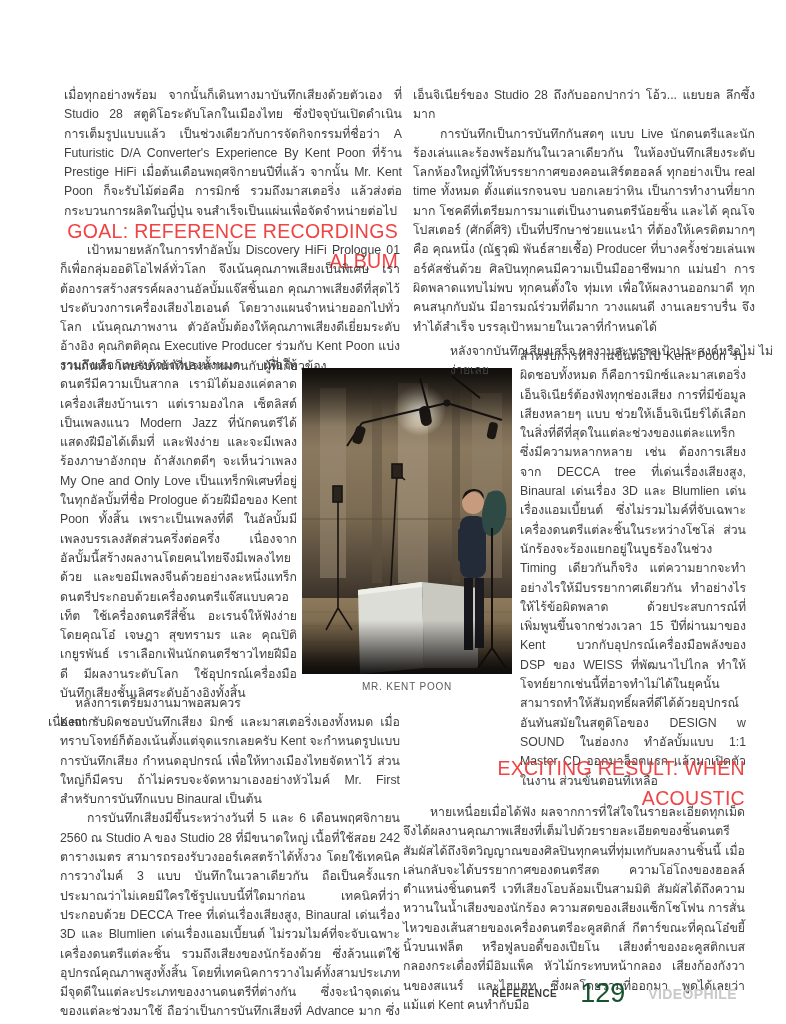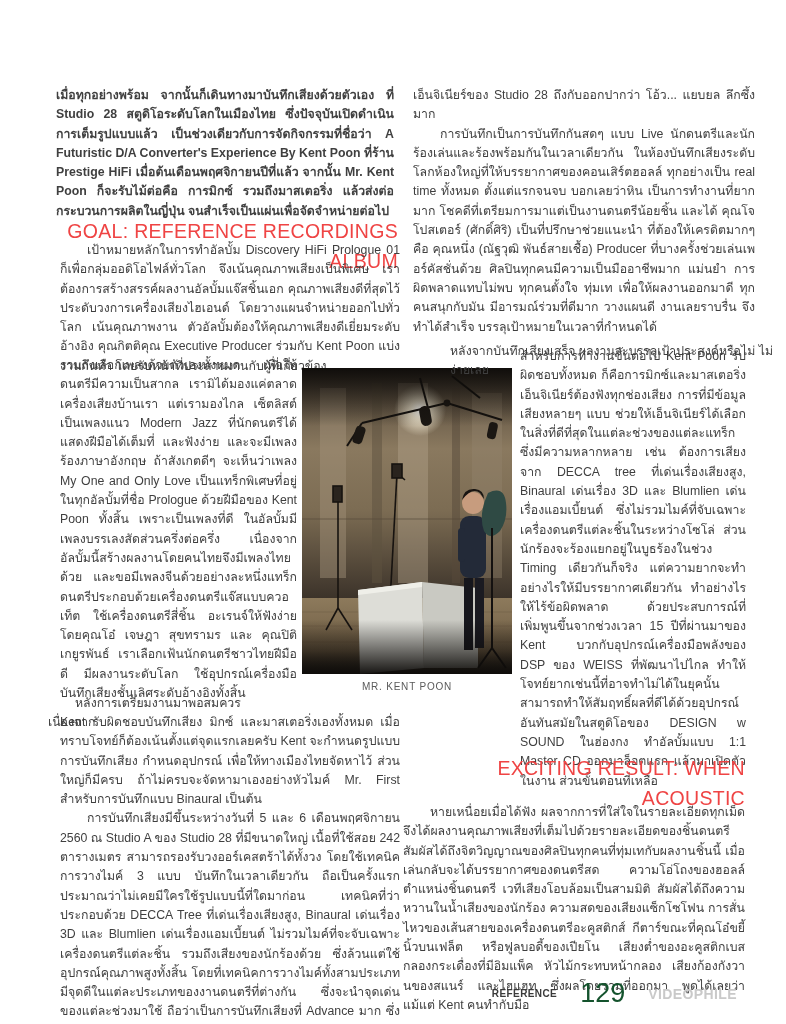--- a/index.html
+++ b/index.html
@@ -64,21 +64,21 @@
   .footer .mag2{
     font-size:14px;font-weight:bold;color:#c9c9c9;letter-spacing:0.4px;
     vertical-align:middle;
   }
 </style>
 </head>
 <body>
 
 <div class="page">
 
-  <div class="body-text" style="left:56px;top:86px;width:338px;font-weight:bold;">
+  <div class="body-text" style="left:64px;top:86px;width:338px;">
     <p>เมื่อทุกอย่างพร้อม จากนั้นก็เดินทางมาบันทึกเสียงด้วยตัวเอง ที่ Studio 28 สตูดิโอระดับโลกในเมืองไทย ซึ่งปัจจุบันเปิดดำเนินการเต็มรูปแบบแล้ว เป็นช่วงเดียวกับการจัดกิจกรรมที่ชื่อว่า A Futuristic D/A Converter's Experience By Kent Poon ที่ร้าน Prestige HiFi เมื่อต้นเดือนพฤศจิกายนปีที่แล้ว จากนั้น Mr. Kent Poon ก็จะรับไม้ต่อคือ การมิกซ์ รวมถึงมาสเตอริ่ง แล้วส่งต่อกระบวนการผลิตในญี่ปุ่น จนสำเร็จเป็นแผ่นเพื่อจัดจำหน่ายต่อไป</p>
   </div>
 
   <div class="heading" style="left:60px;top:216px;width:338px;">GOAL: REFERENCE RECORDINGS ALBUM</div>
 
   <div class="body-text" style="left:60px;top:241px;width:340px;">
     <p class="indent">เป้าหมายหลักในการทำอัลบั้ม Discovery HiFi Prologue 01 ก็เพื่อกลุ่มออดิโอไฟล์ทั่วโลก จึงเน้นคุณภาพเสียงเป็นพิเศษ เราต้องการสร้างสรรค์ผลงานอัลบั้มแจ๊สชิ้นเอก คุณภาพเสียงดีที่สุดไว้ประดับวงการเครื่องเสียงไฮเอนด์ โดยวางแผนจำหน่ายออกไปทั่วโลก เน้นคุณภาพงาน ตัวอัลบั้มต้องให้คุณภาพเสียงดีเยี่ยมระดับอ้างอิง คุณกิตติคุณ Executive Producer ร่วมกับ Kent Poon แบ่งงานกันทำ โดยรับหน้าที่ประสานงานกับผู้ที่เกี่ยวข้อง</p>
   </div>
 
   <div class="body-text" style="left:60px;top:356px;width:237px;">

